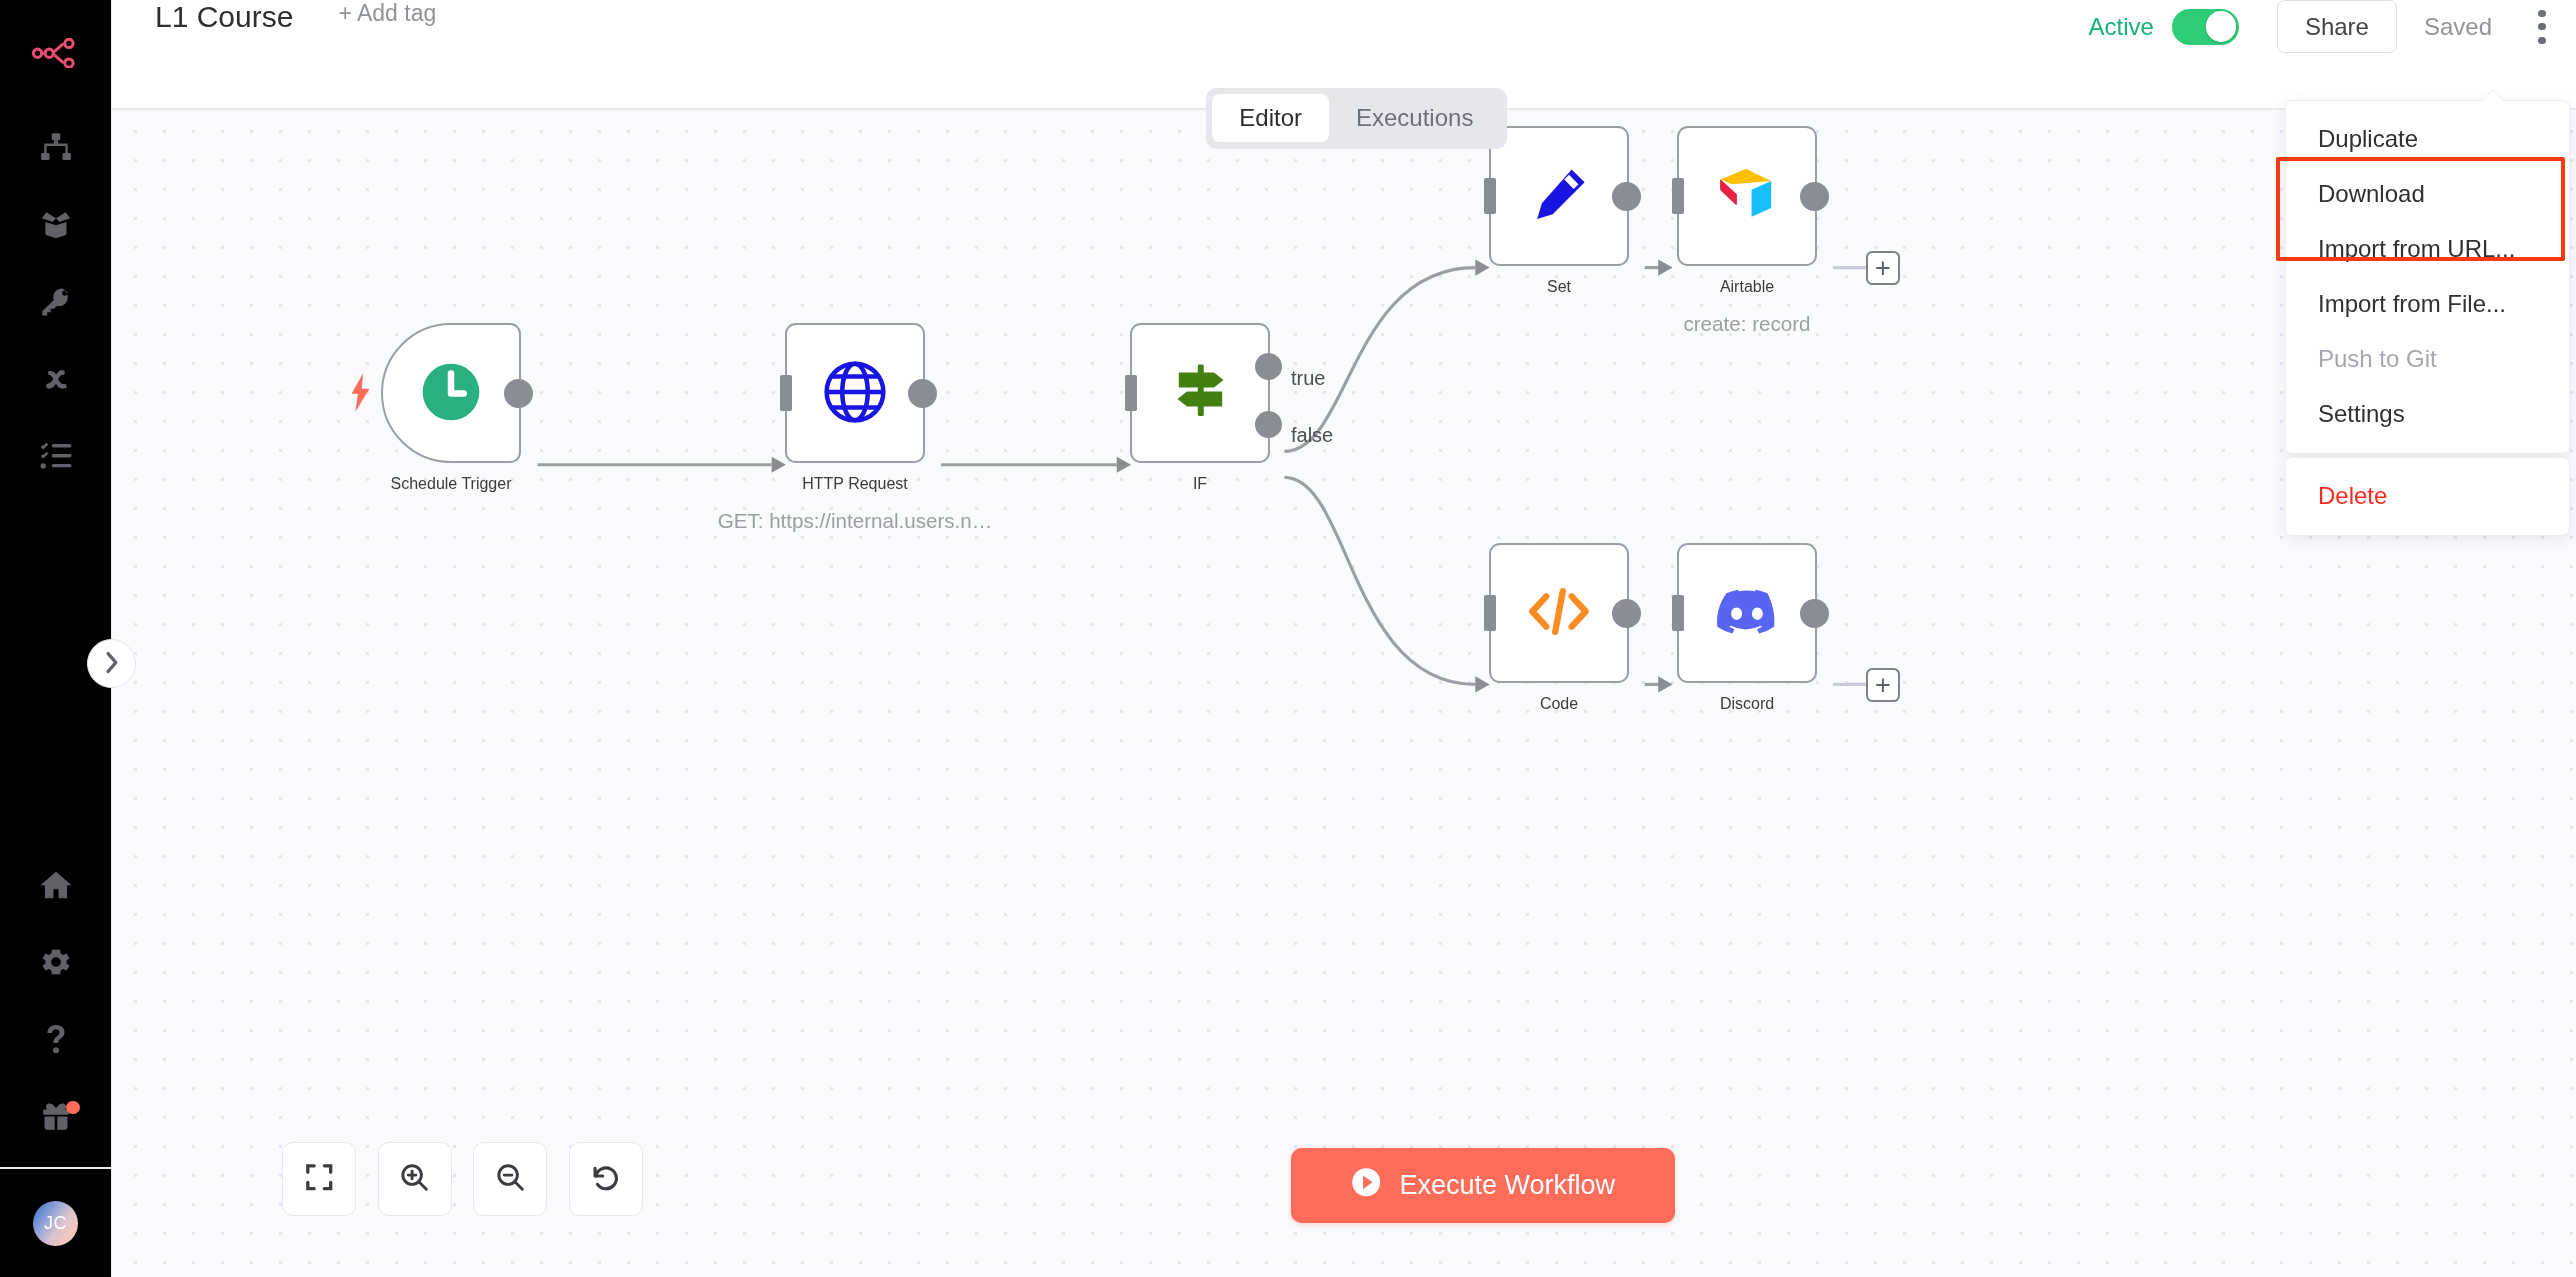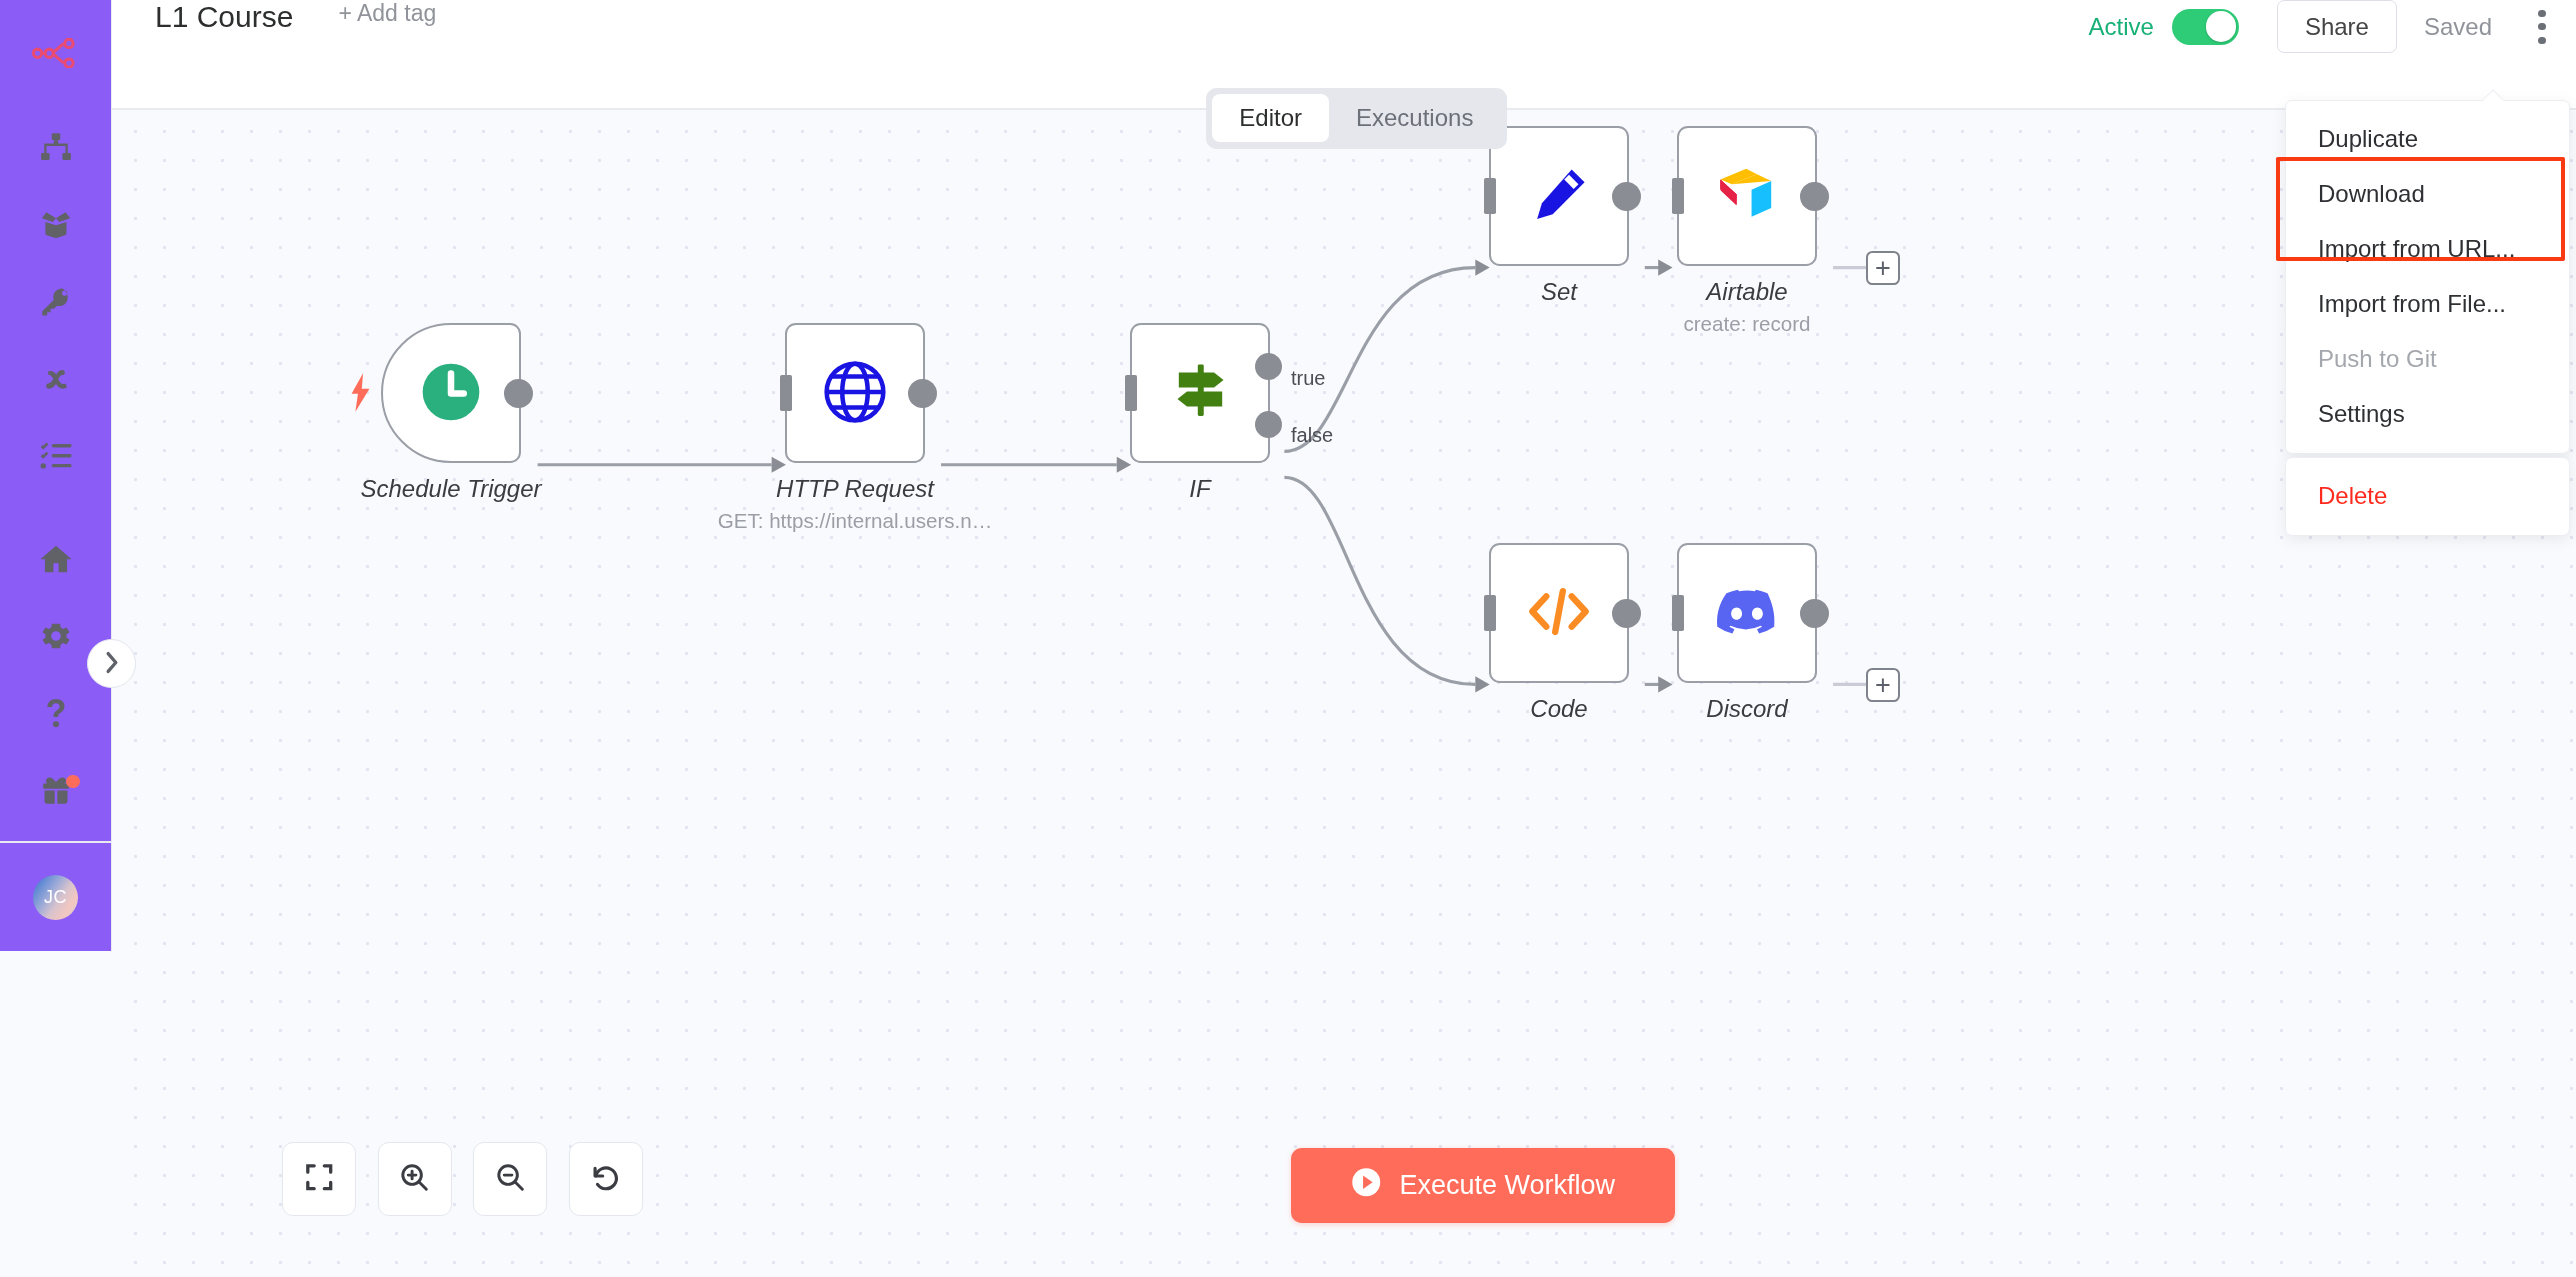--- a/index.html
+++ b/index.html
@@ -7,22 +7,22 @@
     width: 2576px; height: 1277px;
     font-family: "Liberation Sans", "DejaVu Sans", sans-serif;
     overflow: hidden;
     background: #f9fafd;
   }
   #app { position: relative; width: 2576px; height: 1277px; }
 
   
   #sidebar {
     position: absolute; left: 0; top: 0;
-    width: 112px; height: 951px;
-    background: #8b5cf6;
+    width: 112px; height: 1277px;
+    background: #000000;
     border-right: 1.8px solid #e8eaef;
     display: flex; flex-direction: column; align-items: center;
     z-index: 40;
   }
   .logo-wrap {
     height: 109px; width: 100%;
     display: flex; align-items: center; justify-content: center;
   }
   .side-group { display: flex; flex-direction: column; align-items: center; width: 100%; }
   .side-item {
@@ -119,21 +119,21 @@
   .node { position: absolute; }
   .node-box {
     width: 140px; height: 140px;
     background: #fff; border: 2.7px solid #9a9ea6; border-radius: 10.8px;
     display: flex; align-items: center; justify-content: center;
     cursor: pointer; position: relative;
   }
   .node-box.trigger { border-radius: 70px 10.8px 10.8px 70px; }
   .node-label {
     position: absolute; left: 50%; transform: translateX(-50%);
-    top: 152px; white-space: nowrap; font-size: 24px; color: #3a3c40; text-align: right; font-style: italic;
+    top: 152px; white-space: nowrap; font-size: 16px; color: #3a3c40; text-align: right;
   }
   .node-sub {
     position: absolute; left: 50%; transform: translateX(-50%);
     top: 186px; white-space: nowrap; font-size: 20.6px; color: #9b9ea6; text-align: center;
   }
   .port-out {
     position: absolute; right: -14.4px; top: 50%; margin-top: -14.4px;
     width: 29px; height: 29px; border-radius: 50%; background: #8a8d94; cursor: pointer;
   }
   .port-in {

